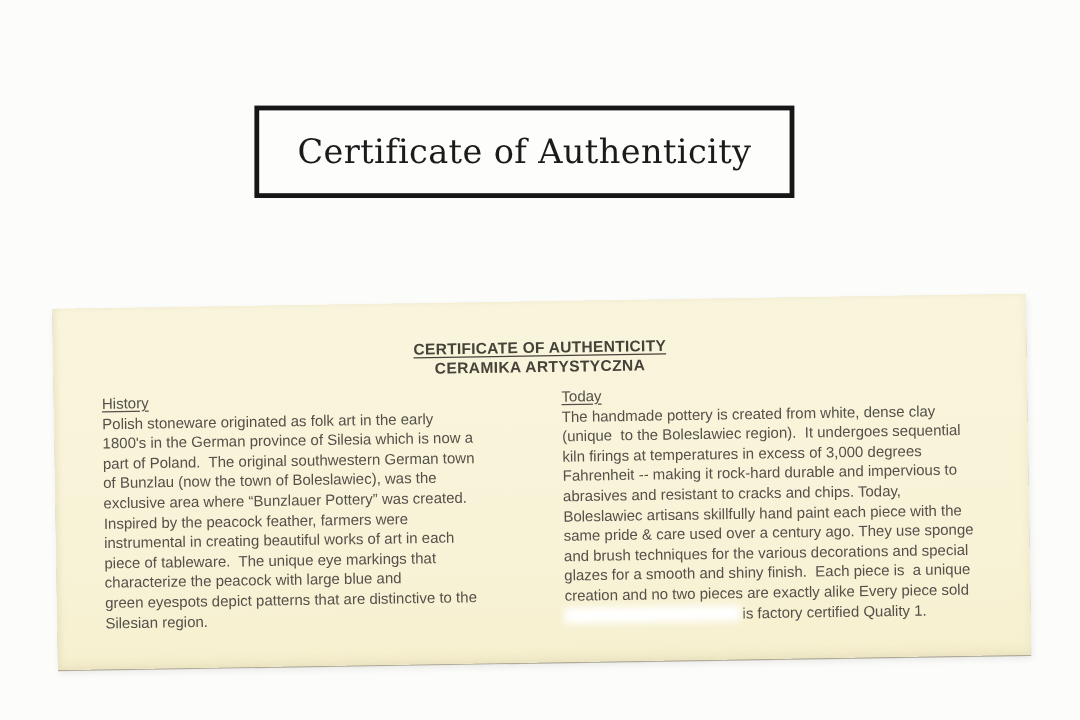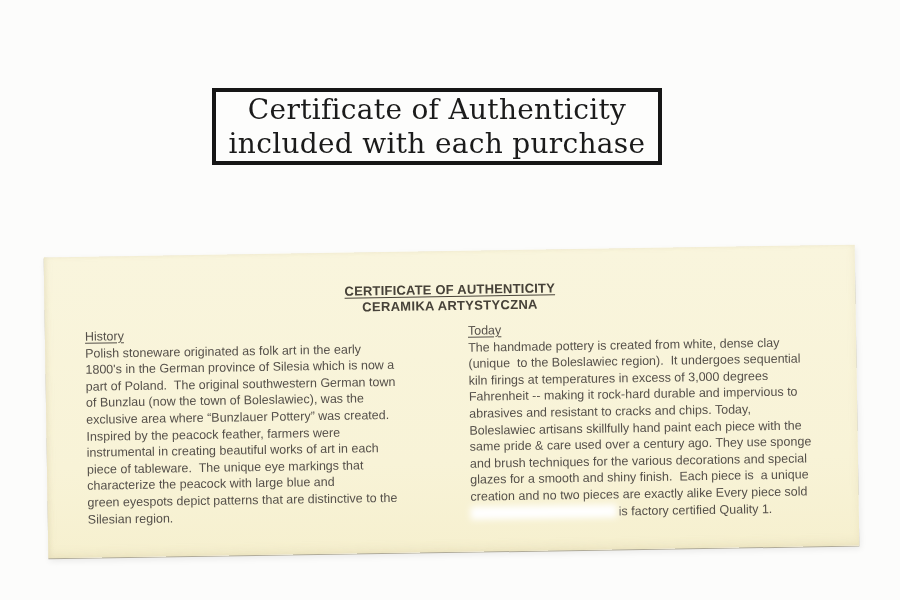--- a/index.html
+++ b/index.html
@@ -90,21 +90,20 @@
     margin-right: 2px;
   }
 </style>
 </head>
 <body>
 
 <div>
 
   <div class="banner">
     <div>Certificate of Authenticity</div>
-    <div>included with each purchase</div>
   </div>
 
   <div class="card">
     <div class="card-title">CERTIFICATE OF AUTHENTICITY</div>
     <div class="card-subtitle">CERAMIKA ARTYSTYCZNA</div>
 
     <div class="columns">
 
       <div class="col col-history">
         <div class="col-heading">History</div>

